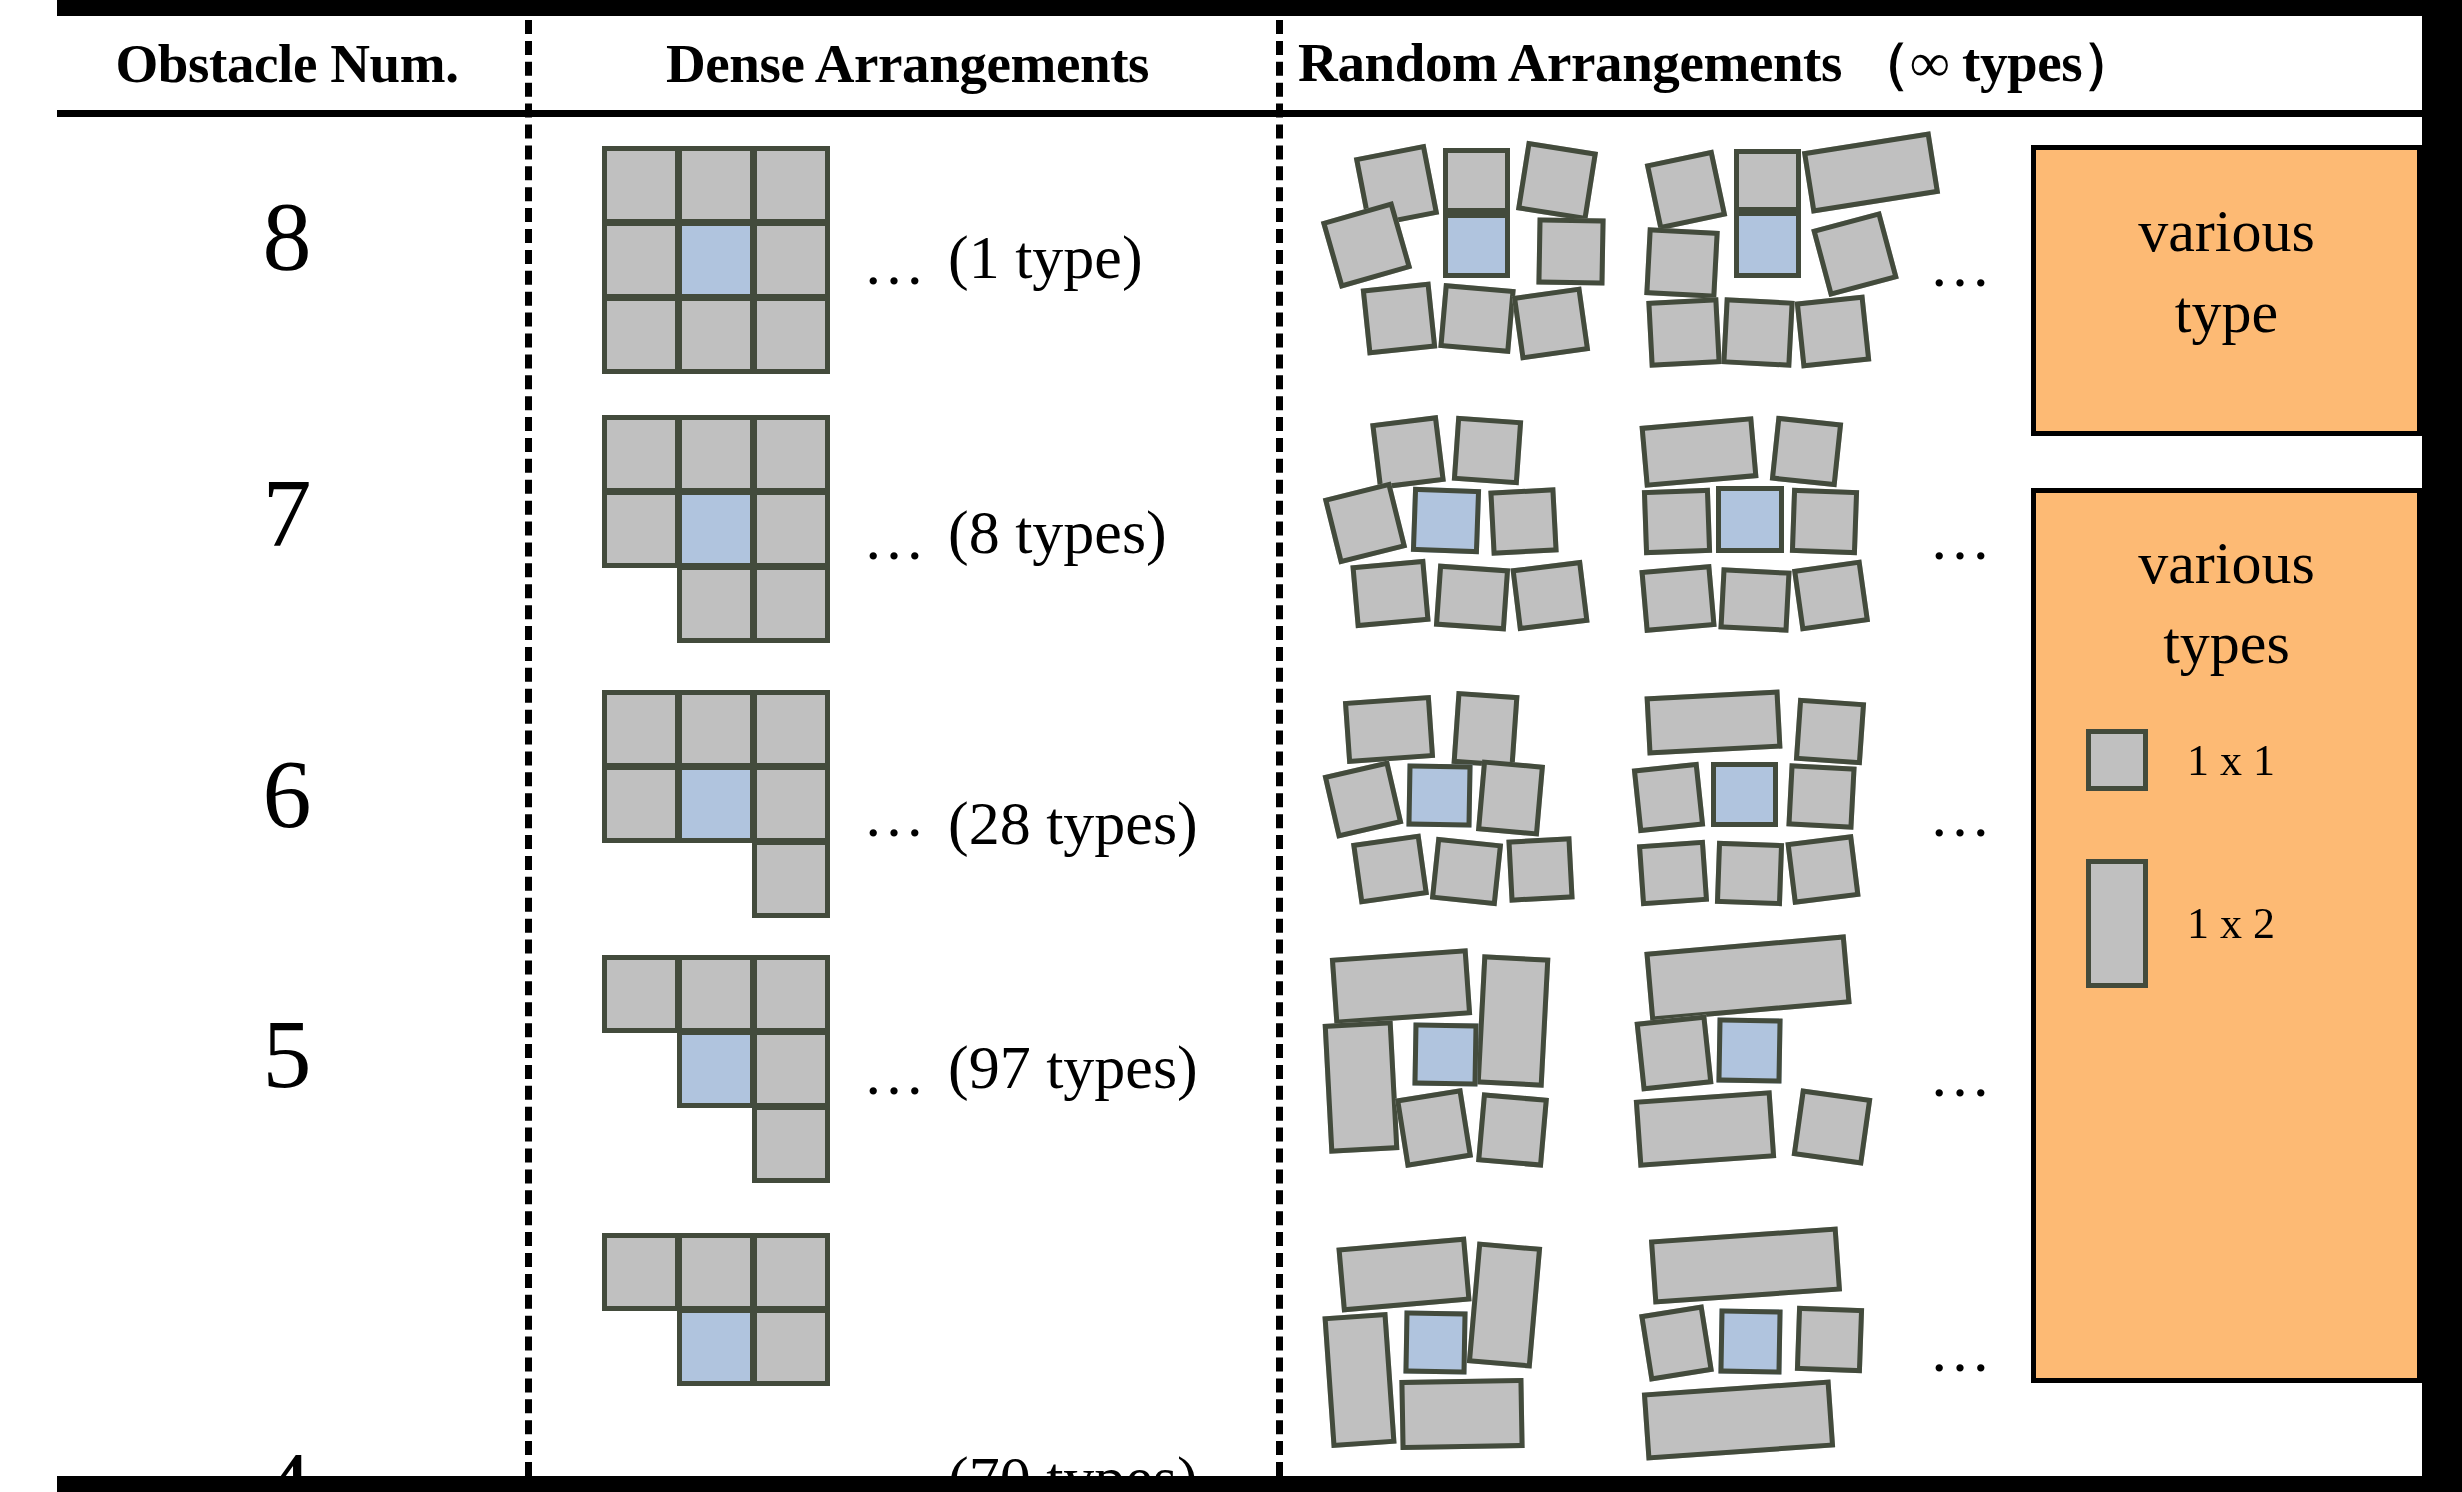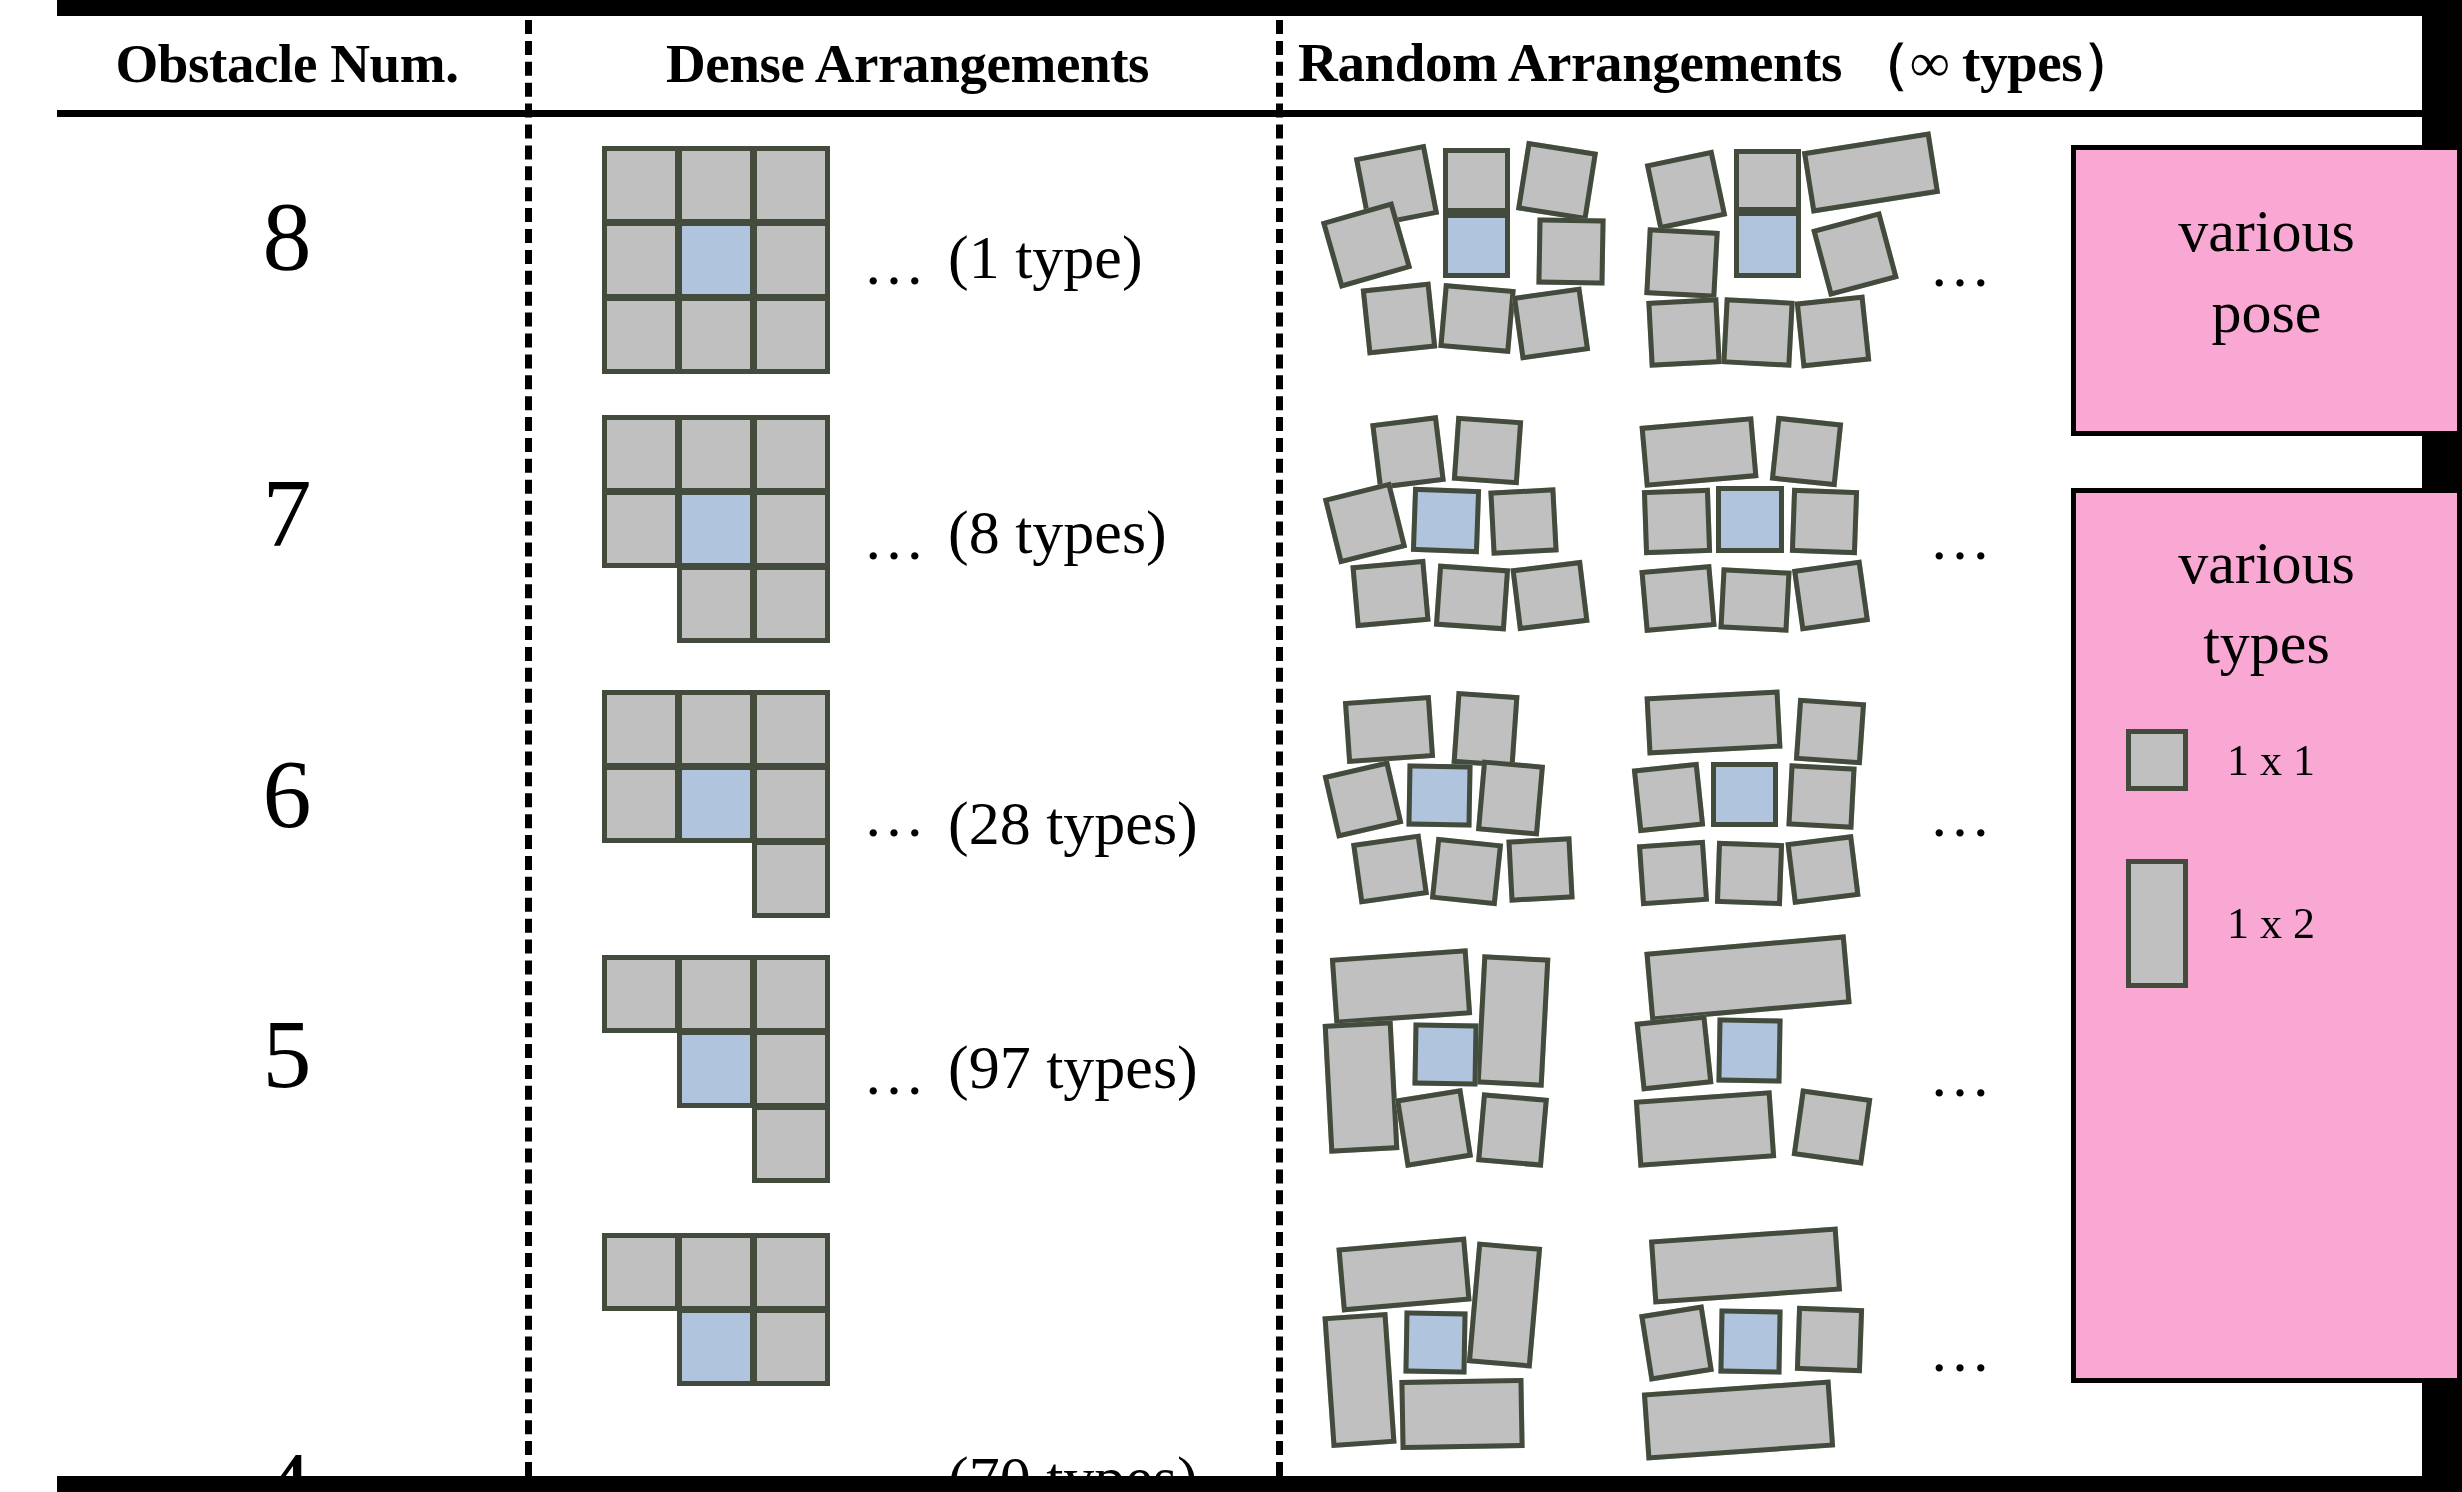--- a/index.html
+++ b/index.html
@@ -38,21 +38,21 @@
   .dots-types{position:absolute;white-space:nowrap;font-size:62px;color:#000;line-height:1;
               font-family:"Liberation Serif",serif;}
 
   
   .rand{position:absolute;}
   .rbox{position:absolute;background:#c0c0c0;border:5.7px solid #434b3c;box-sizing:border-box;}
   .rbox.blue{background:#b0c4de;}
   .rdots{position:absolute;font-size:62px;color:#000;line-height:1;font-family:"Liberation Serif",serif;}
 
   
-  .legend-box{position:absolute;border:5.7px solid #000;background:#f9a8d4;box-sizing:border-box;margin-left:40px;}
+  .legend-box{position:absolute;border:5.7px solid #000;background:#fdba74;box-sizing:border-box;}
   .lb-pose{left:2031px;top:145px;width:391px;height:291px;}
   .lb-shapes{left:2031px;top:488px;width:391px;height:895px;}
   .lb-title{position:absolute;left:0;right:0;text-align:center;font-size:60px;line-height:1.22;color:#000;
             font-family:"Liberation Serif",serif;}
   .lrow{position:absolute;display:flex;align-items:center;}
   .lswatch{background:#c0c0c0;border:5.7px solid #434b3c;box-sizing:border-box;}
   .llabel{font-size:44px;color:#000;margin-left:39px;white-space:nowrap;font-family:"Liberation Serif",serif;}
 </style>
 </head>
 <body>
@@ -264,21 +264,21 @@
       <div class="rbox blue" style="left:83px;top:96px;width:63px;height:65px;transform:rotate(1deg);"></div>
       <div class="rbox" style="left:160px;top:94px;width:67px;height:65px;transform:rotate(2deg);"></div>
       <div class="rbox" style="left:8.1px;top:173px;width:189px;height:68px;transform:rotate(-4deg);"></div>
     </div>
 
     <div class="rdots" style="left:1929px;top:106px;">…</div>
   </div>
 
   <div class="legend-box lb-pose">
     <div class="lb-title" style="top:45px;">various</div>
-    <div class="lb-title" style="top:126px;">pose</div>
+    <div class="lb-title" style="top:126px;">type</div>
   </div>
 
   <div class="legend-box lb-shapes">
     <div class="lb-title" style="top:34px;">various</div>
     <div class="lb-title" style="top:114px;">types</div>
 
     <div class="lrow" style="left:50px;top:236px;">
       <div class="lswatch" style="width:62px;height:62px;"></div>
       <div class="llabel">1 x 1</div>
     </div>

